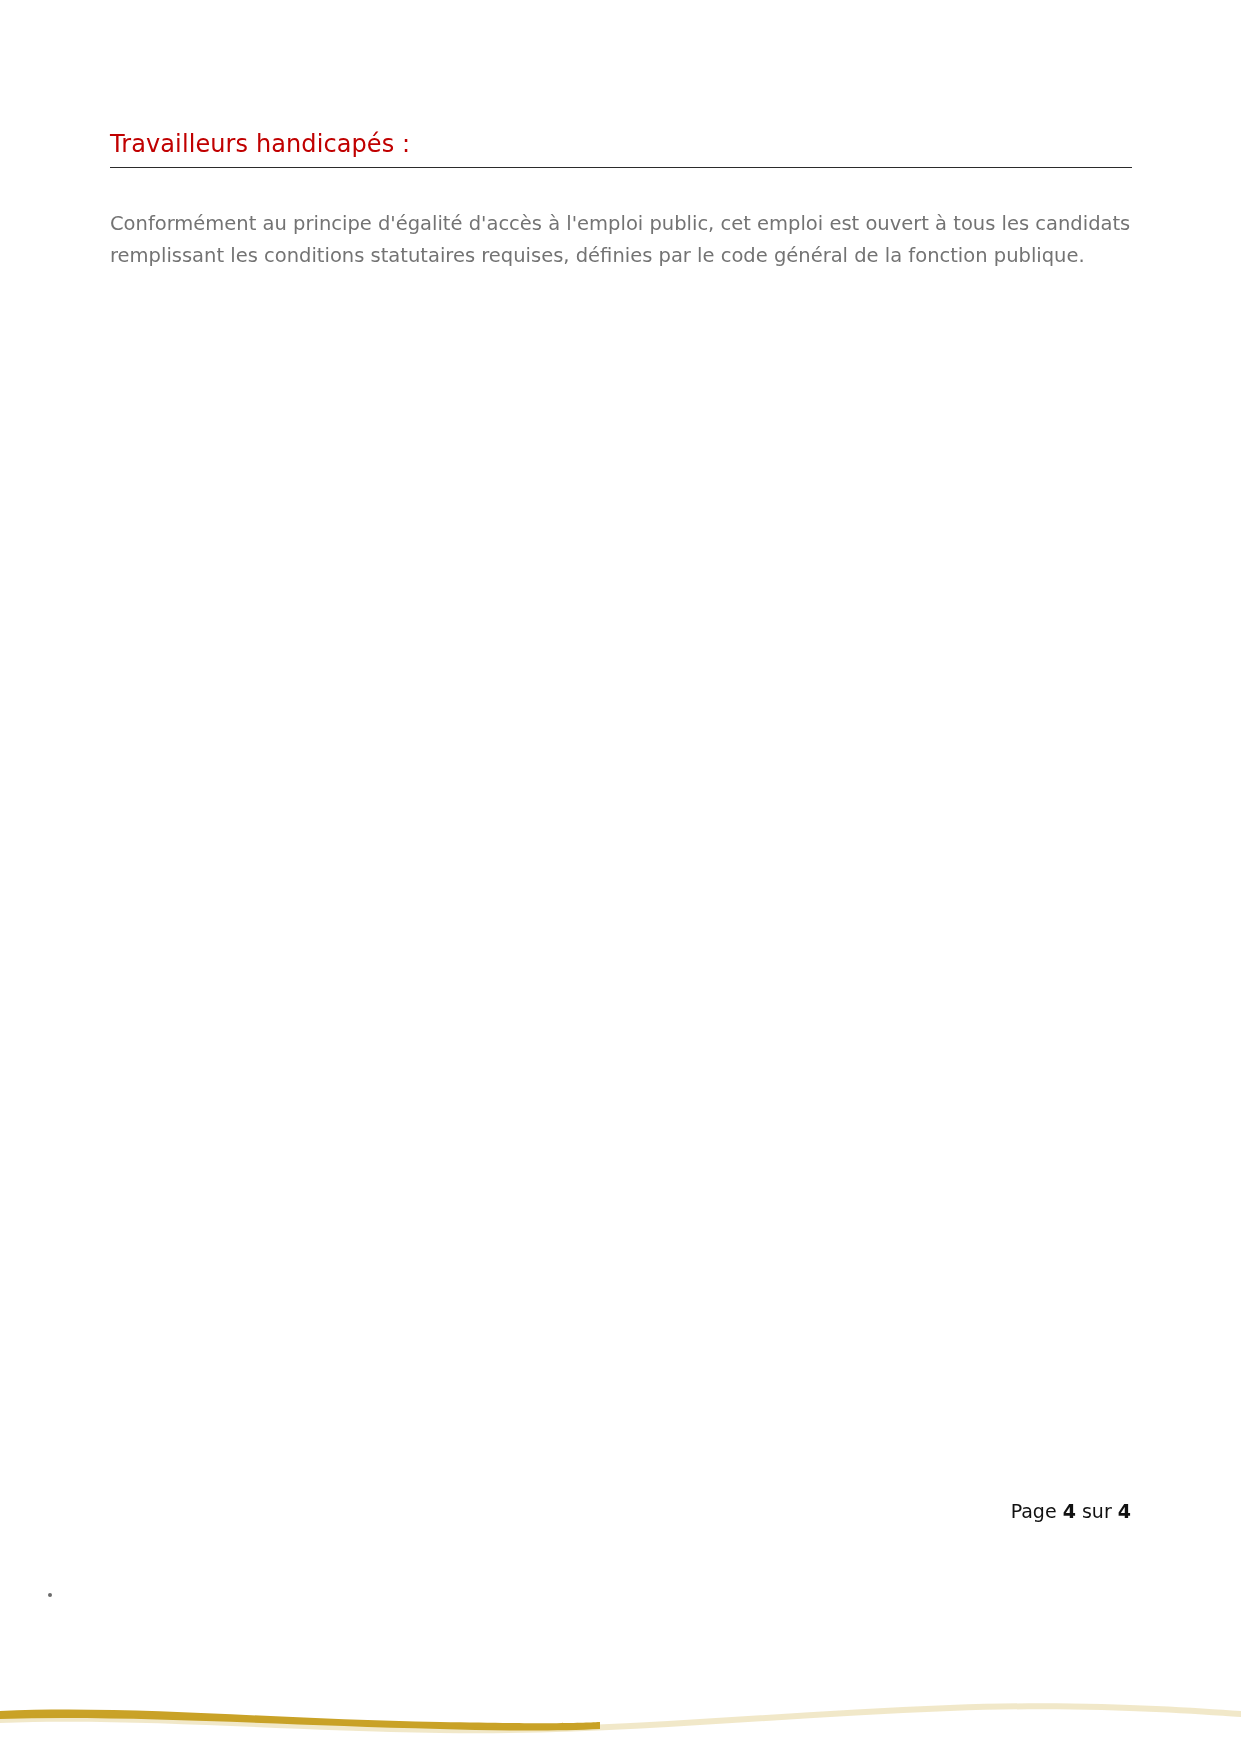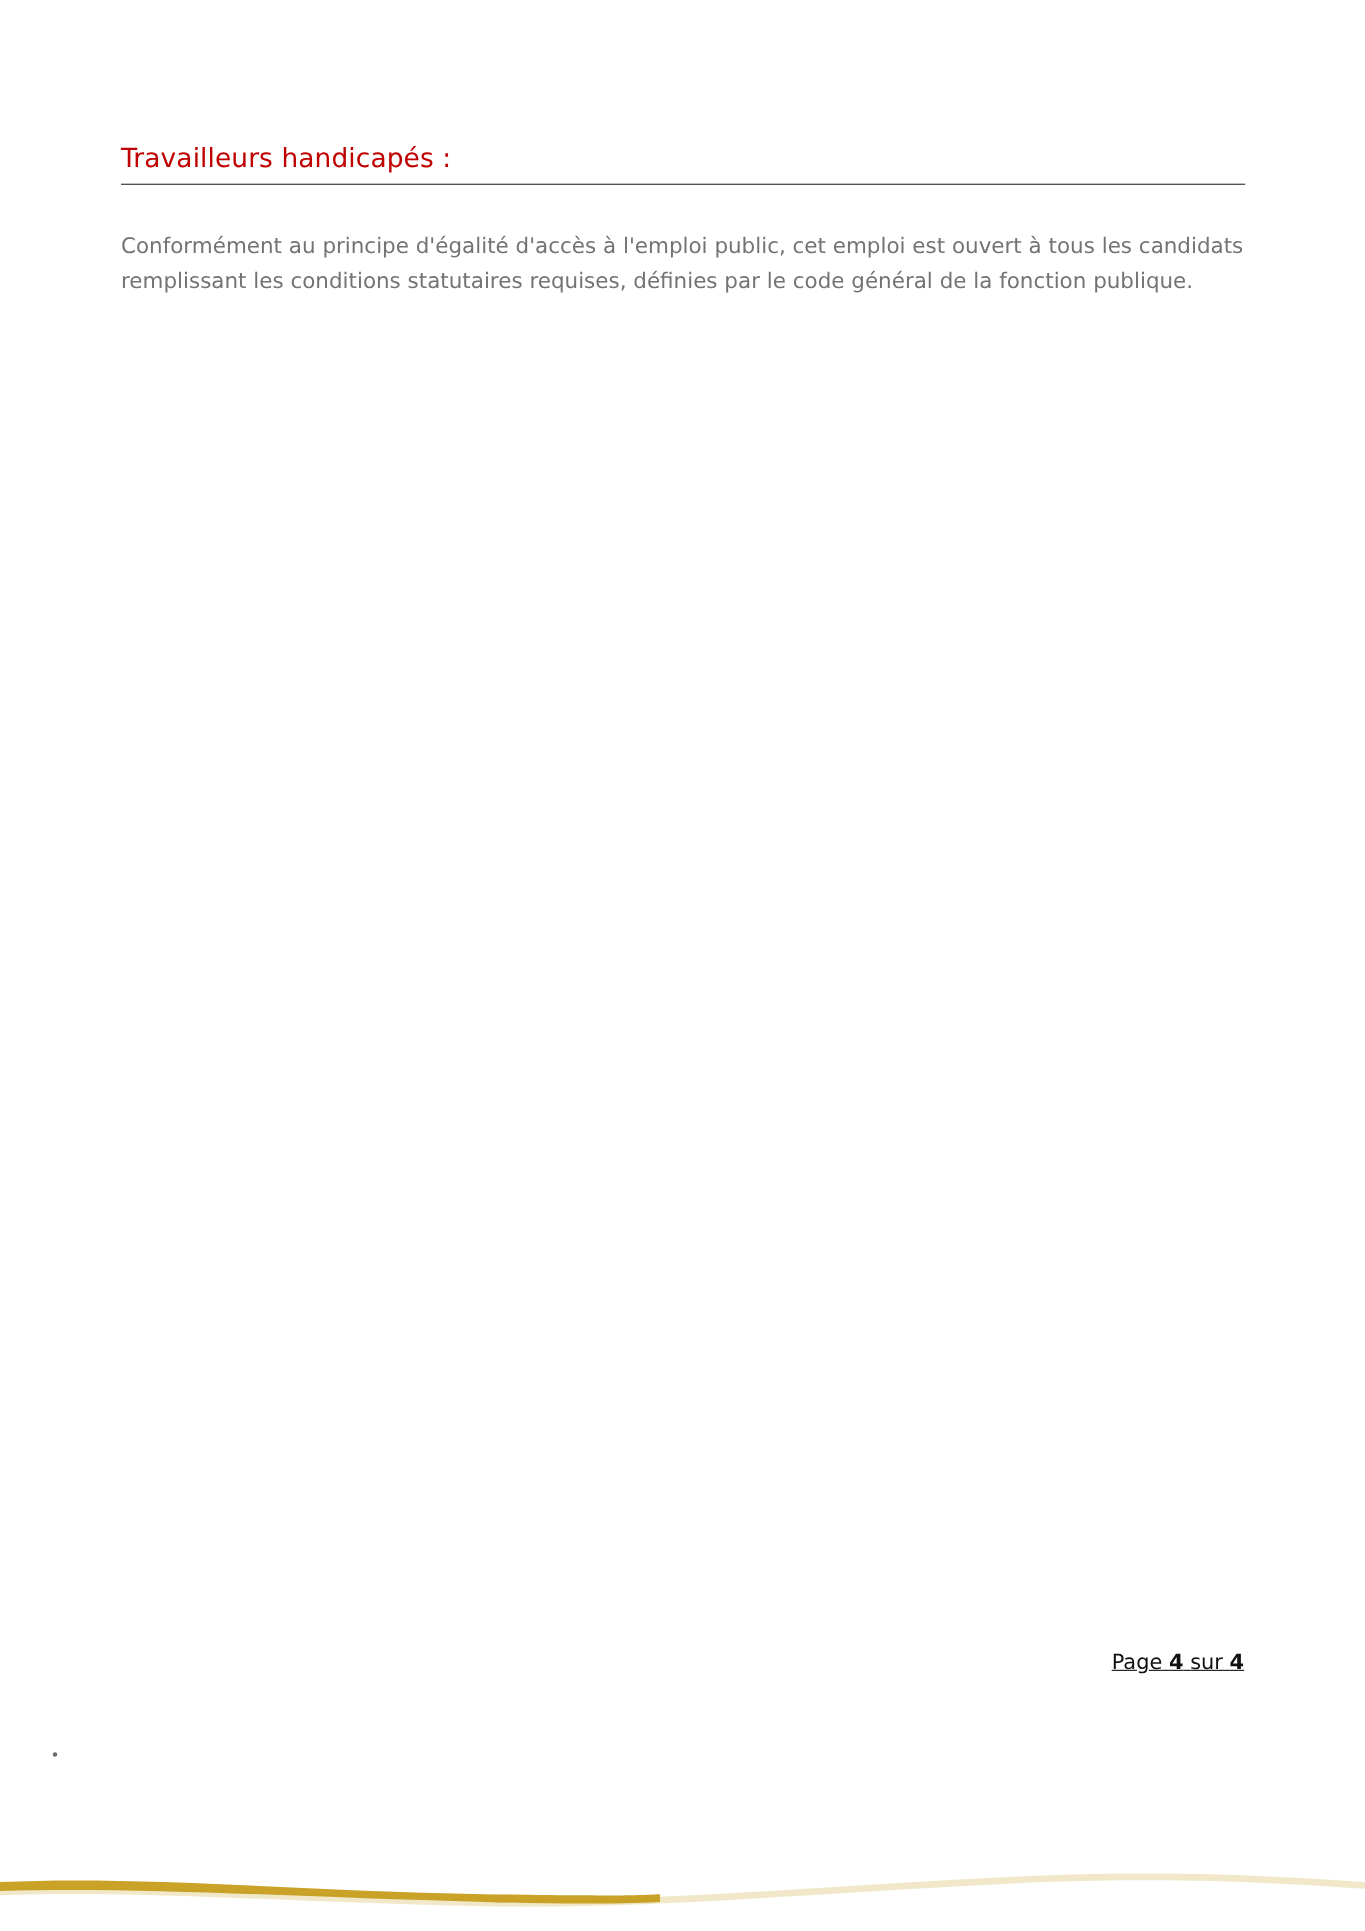--- a/index.html
+++ b/index.html
@@ -52,21 +52,20 @@
     margin: 0;
   }
   .footer-pagenum {
     position: absolute;
     right: 110px;
     top: 1500px;
     width: 1022px;
     text-align: right;
     font-size: 19px;
     color: #111111;
-    text-decoration: underline;
   }
   .footer-pagenum .num {
     font-weight: bold;
   }
   .footer-dot {
     position: absolute;
     left: 48px;
     top: 1593px;
     width: 4px;
     height: 4px;

